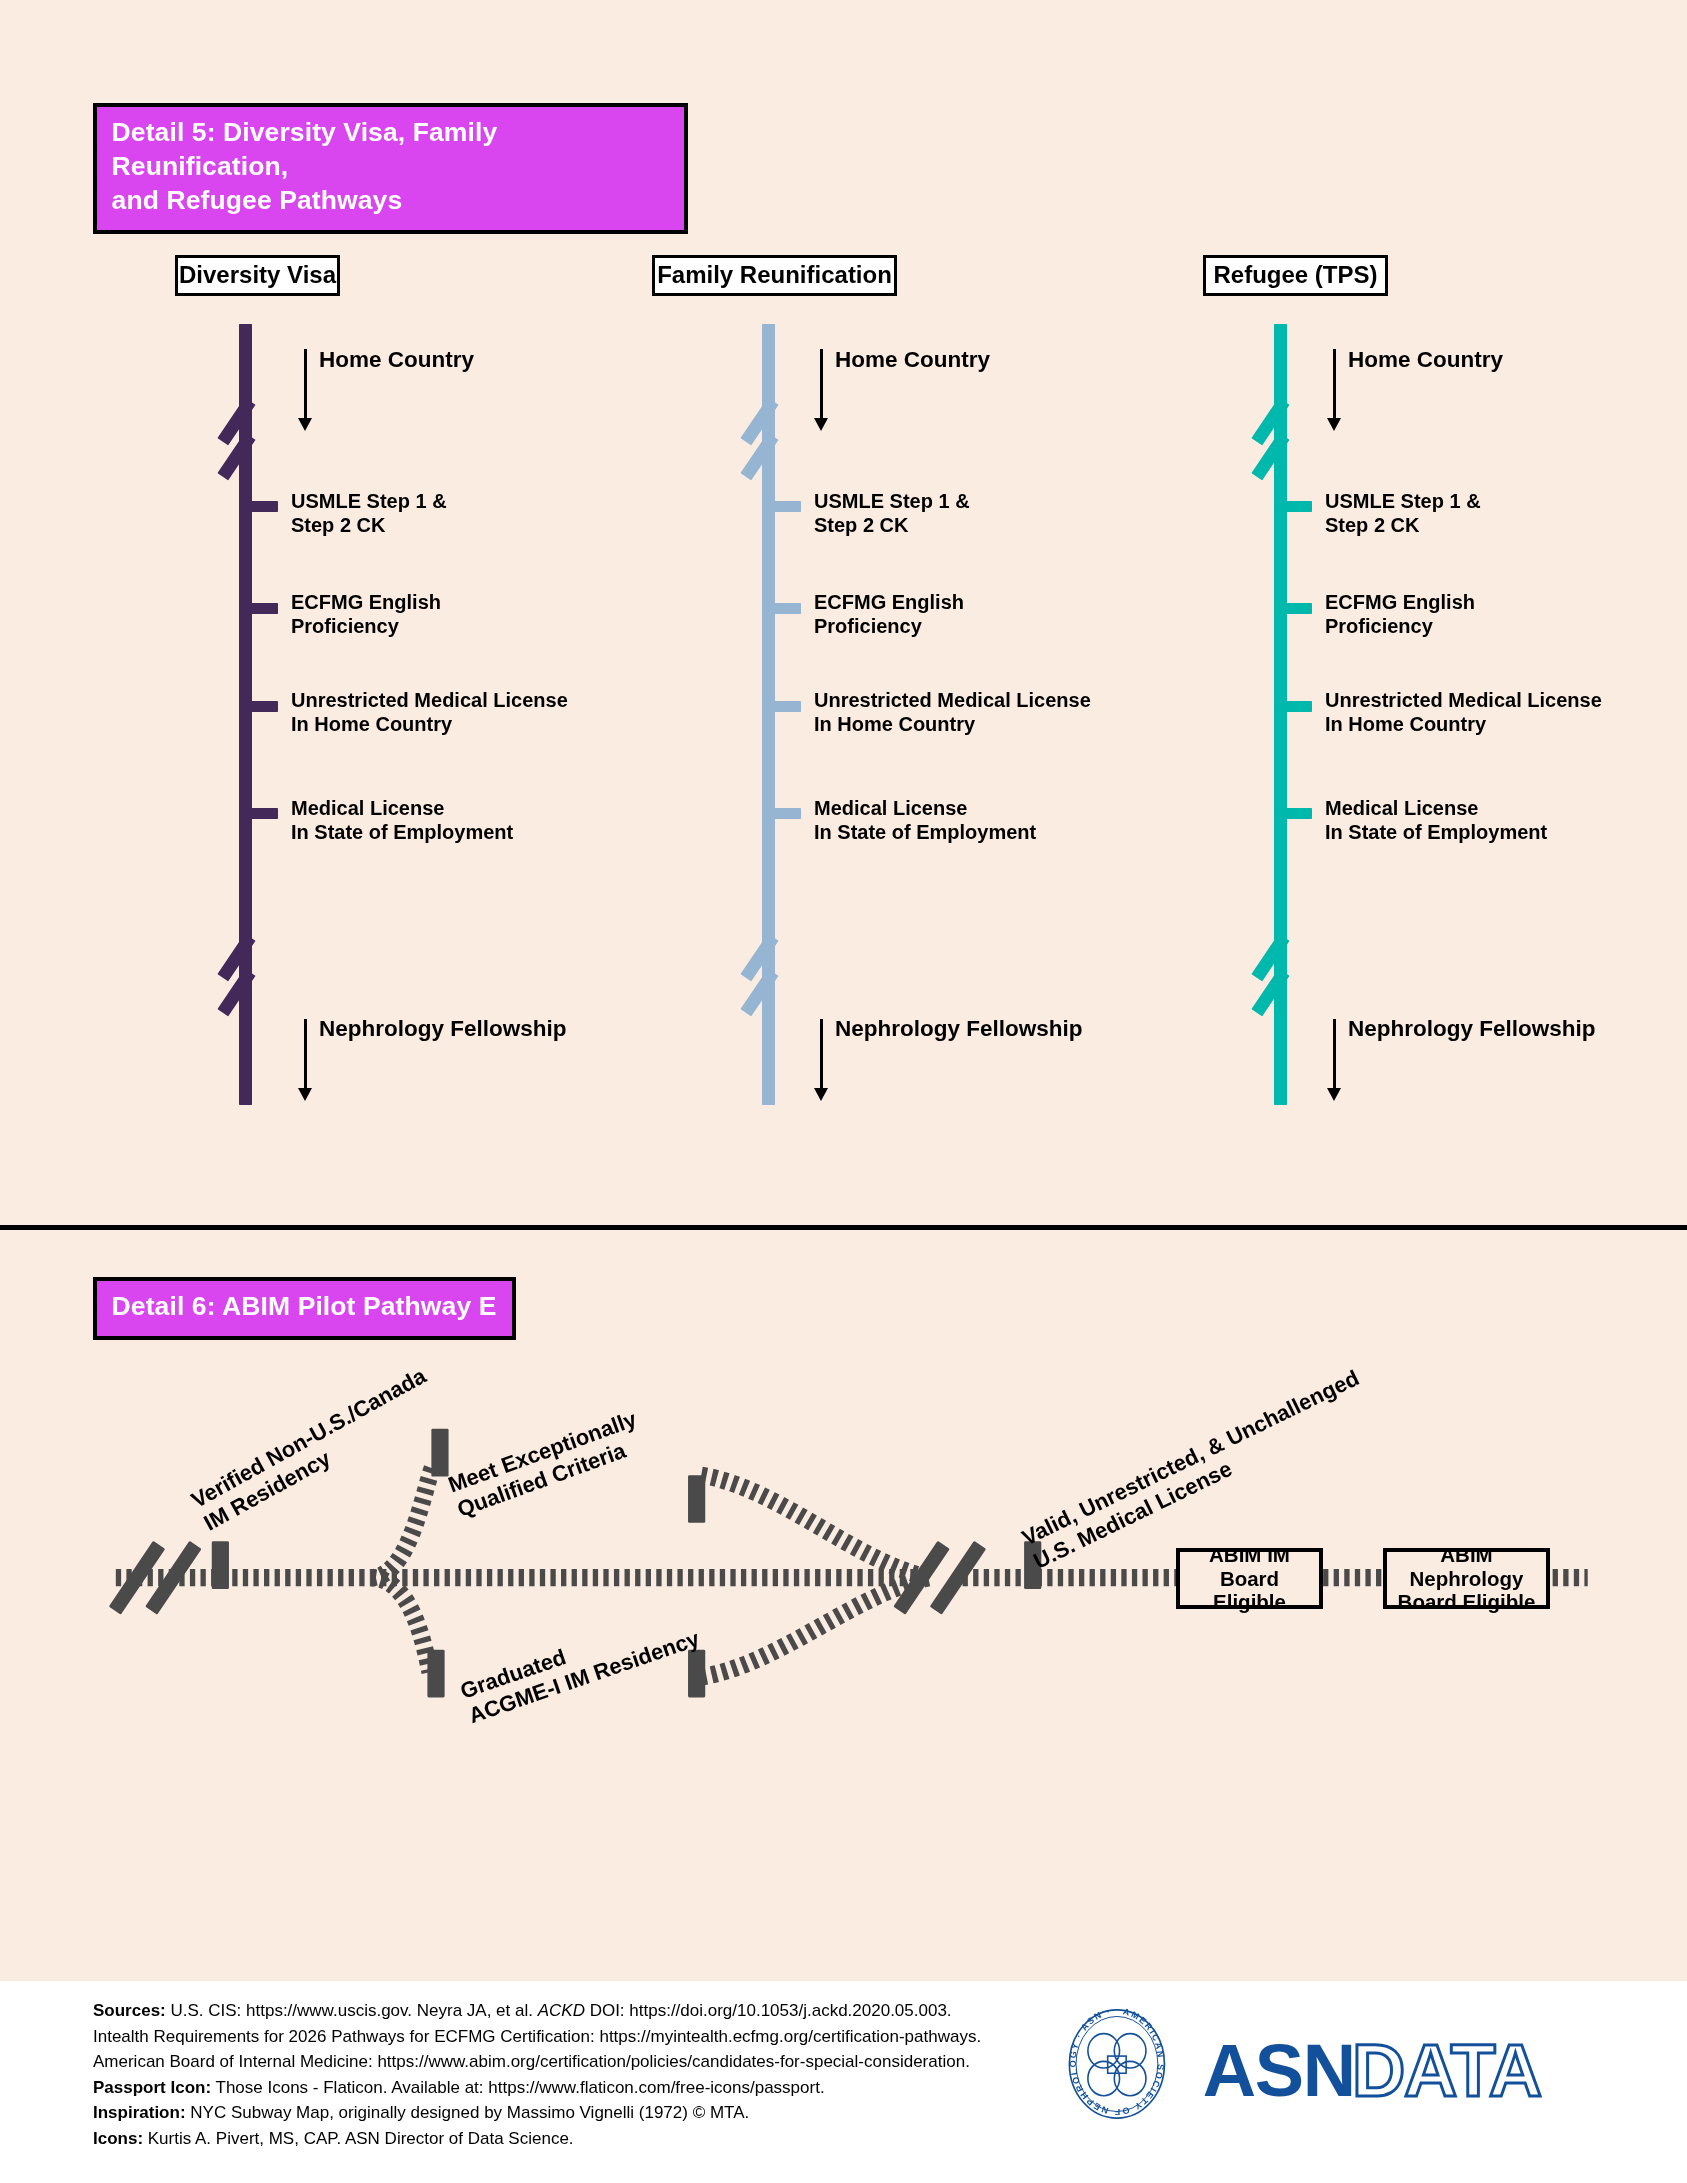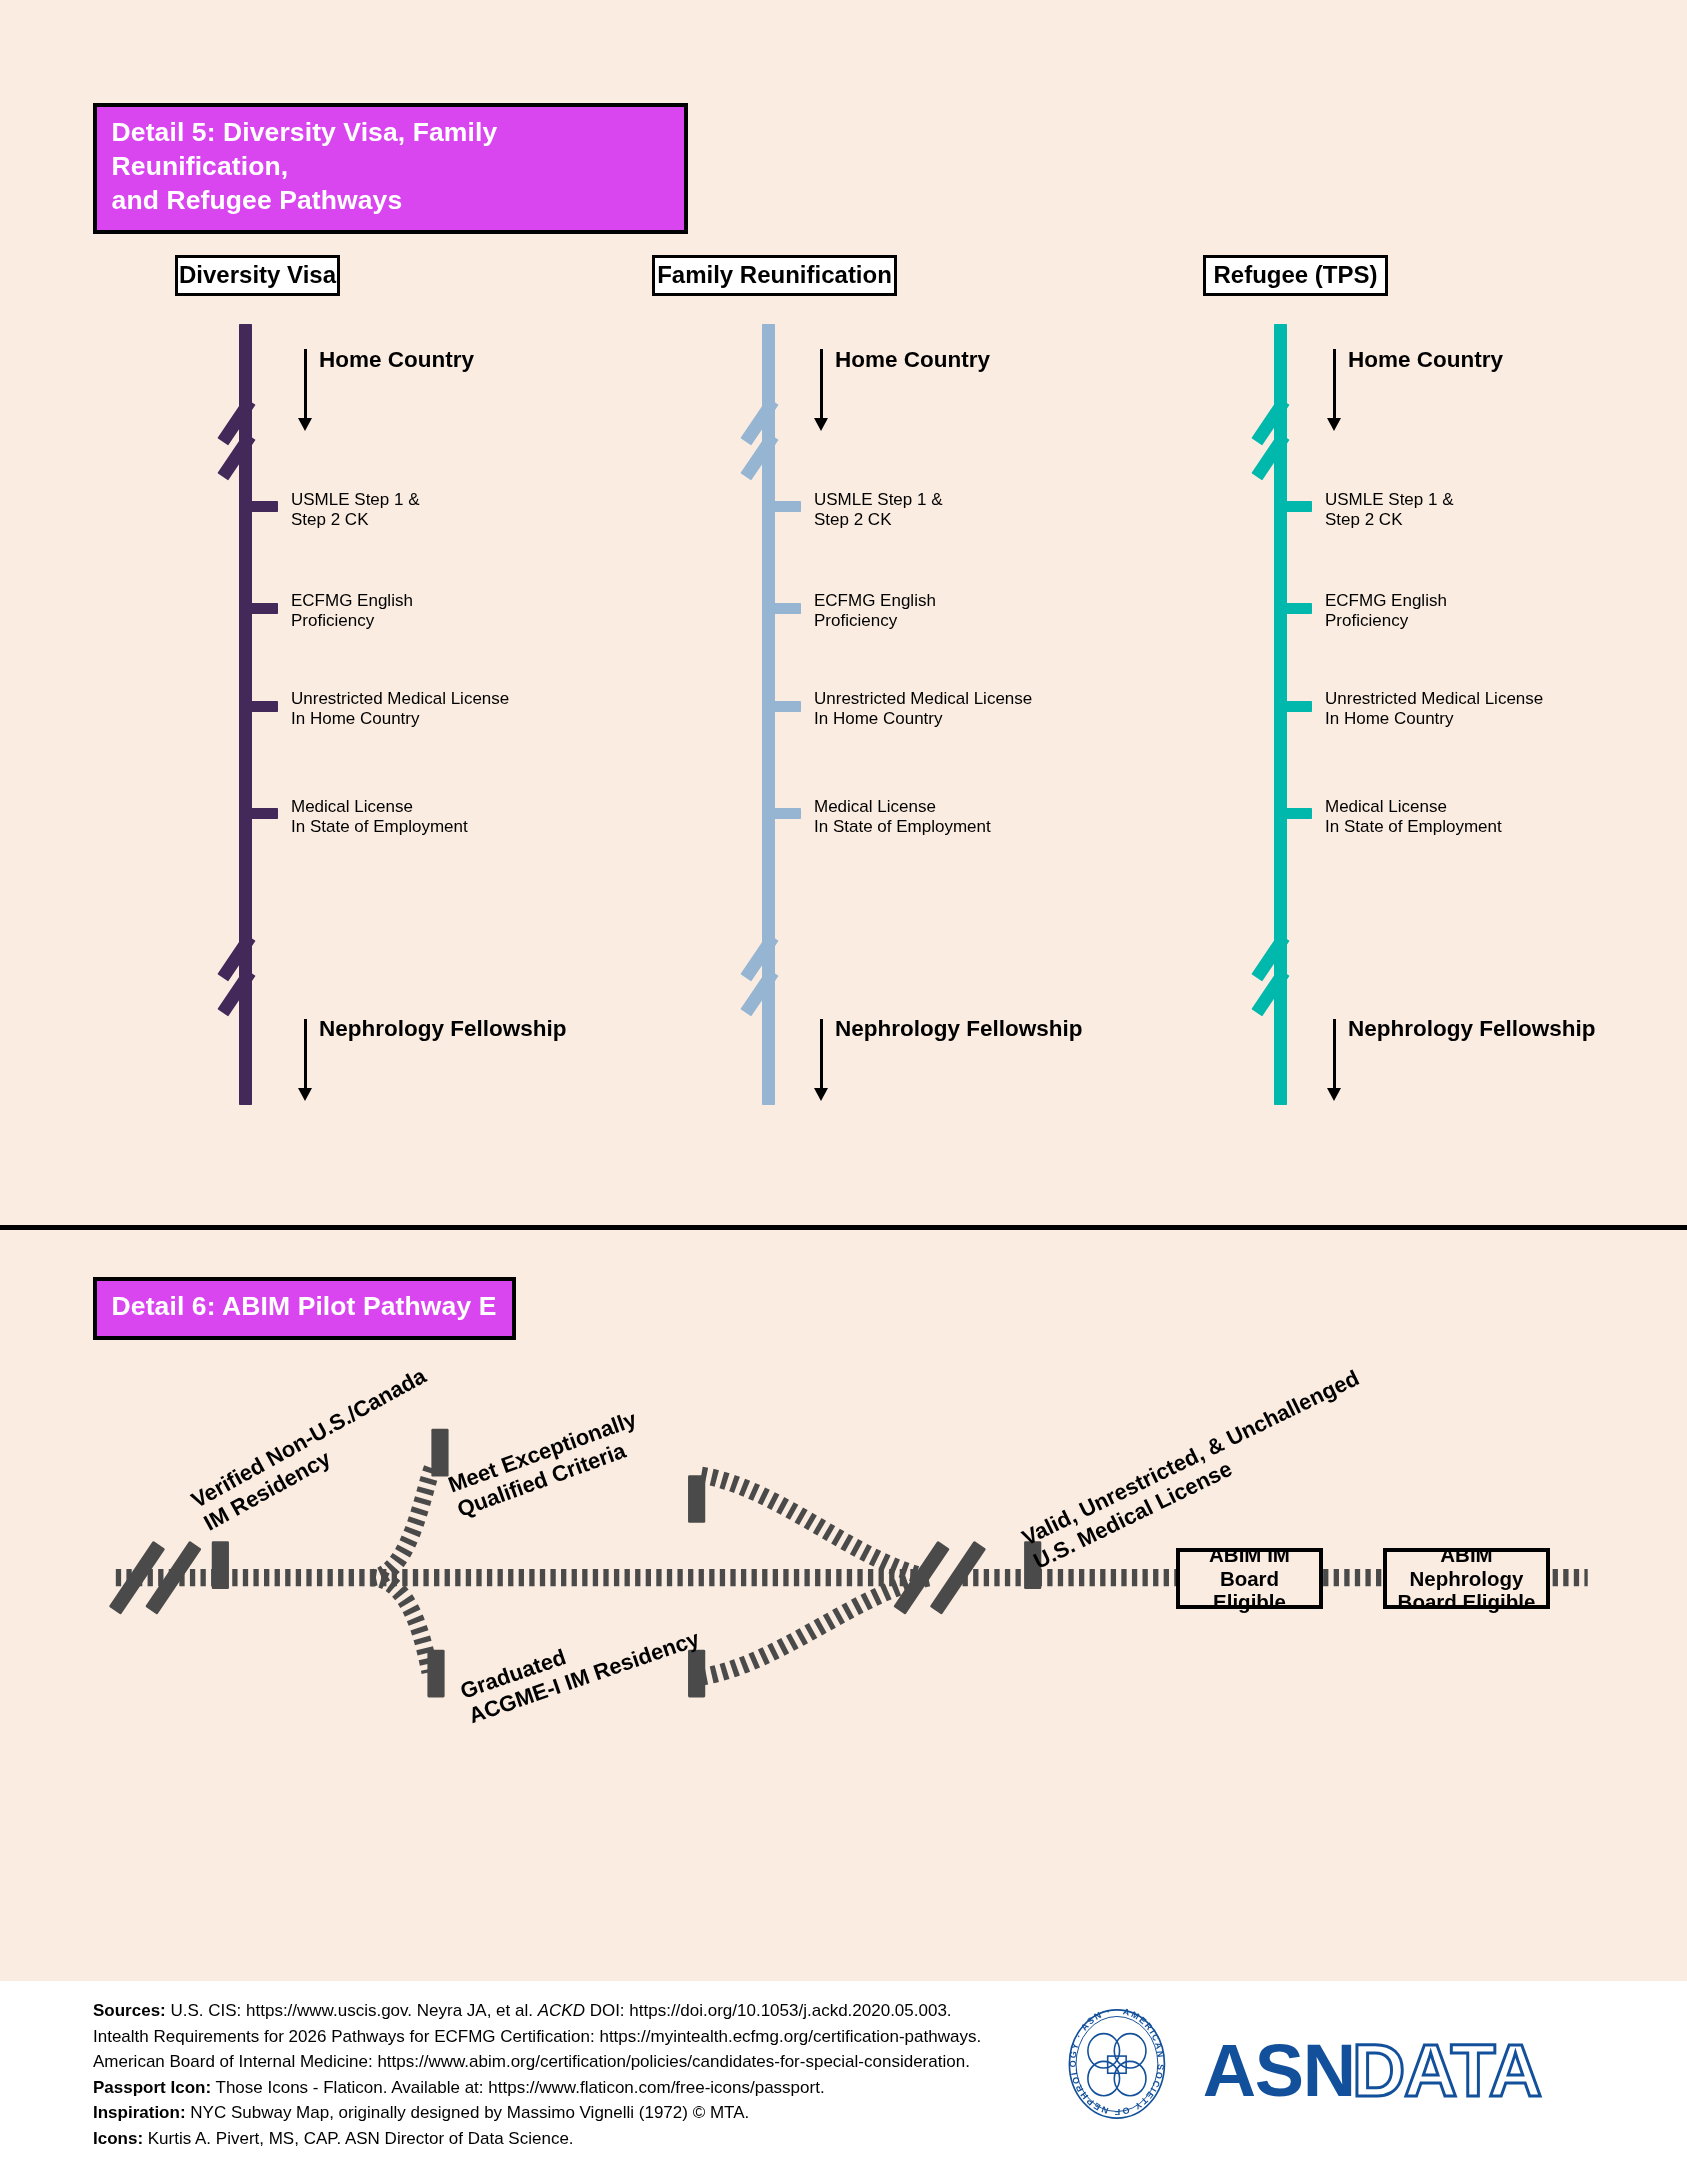--- a/index.html
+++ b/index.html
@@ -33,21 +33,21 @@
 
   
   .vline{position:absolute;width:13.2px;border-radius:0.7px;}
   .brk{position:absolute;width:13.2px;height:49px;border-radius:0.7px;
        transform:rotate(34deg);transform-origin:50% 50%;}
 
   
   .stub{position:absolute;height:10.6px;width:32px;border-radius:0.7px;}
 
   
-  .stn{position:absolute;font-weight:normal;font-size:17px;color:#000;
+  .stn{position:absolute;font-weight:bold;font-size:20px;color:#000;
        line-height:1.18;white-space:pre-line;}
 
   
   .arrowwrap{position:absolute;}
   .arrowwrap .shaft{position:absolute;left:0;top:0;width:2.6px;background:#000;}
   .arrowwrap .head{position:absolute;left:-6px;width:0;height:0;
        border-left:7.3px solid transparent;border-right:7.3px solid transparent;
        border-top:13.2px solid #000;}
   .arrowlbl{position:absolute;font-weight:bold;font-size:22.5px;color:#000;white-space:nowrap;}
 

